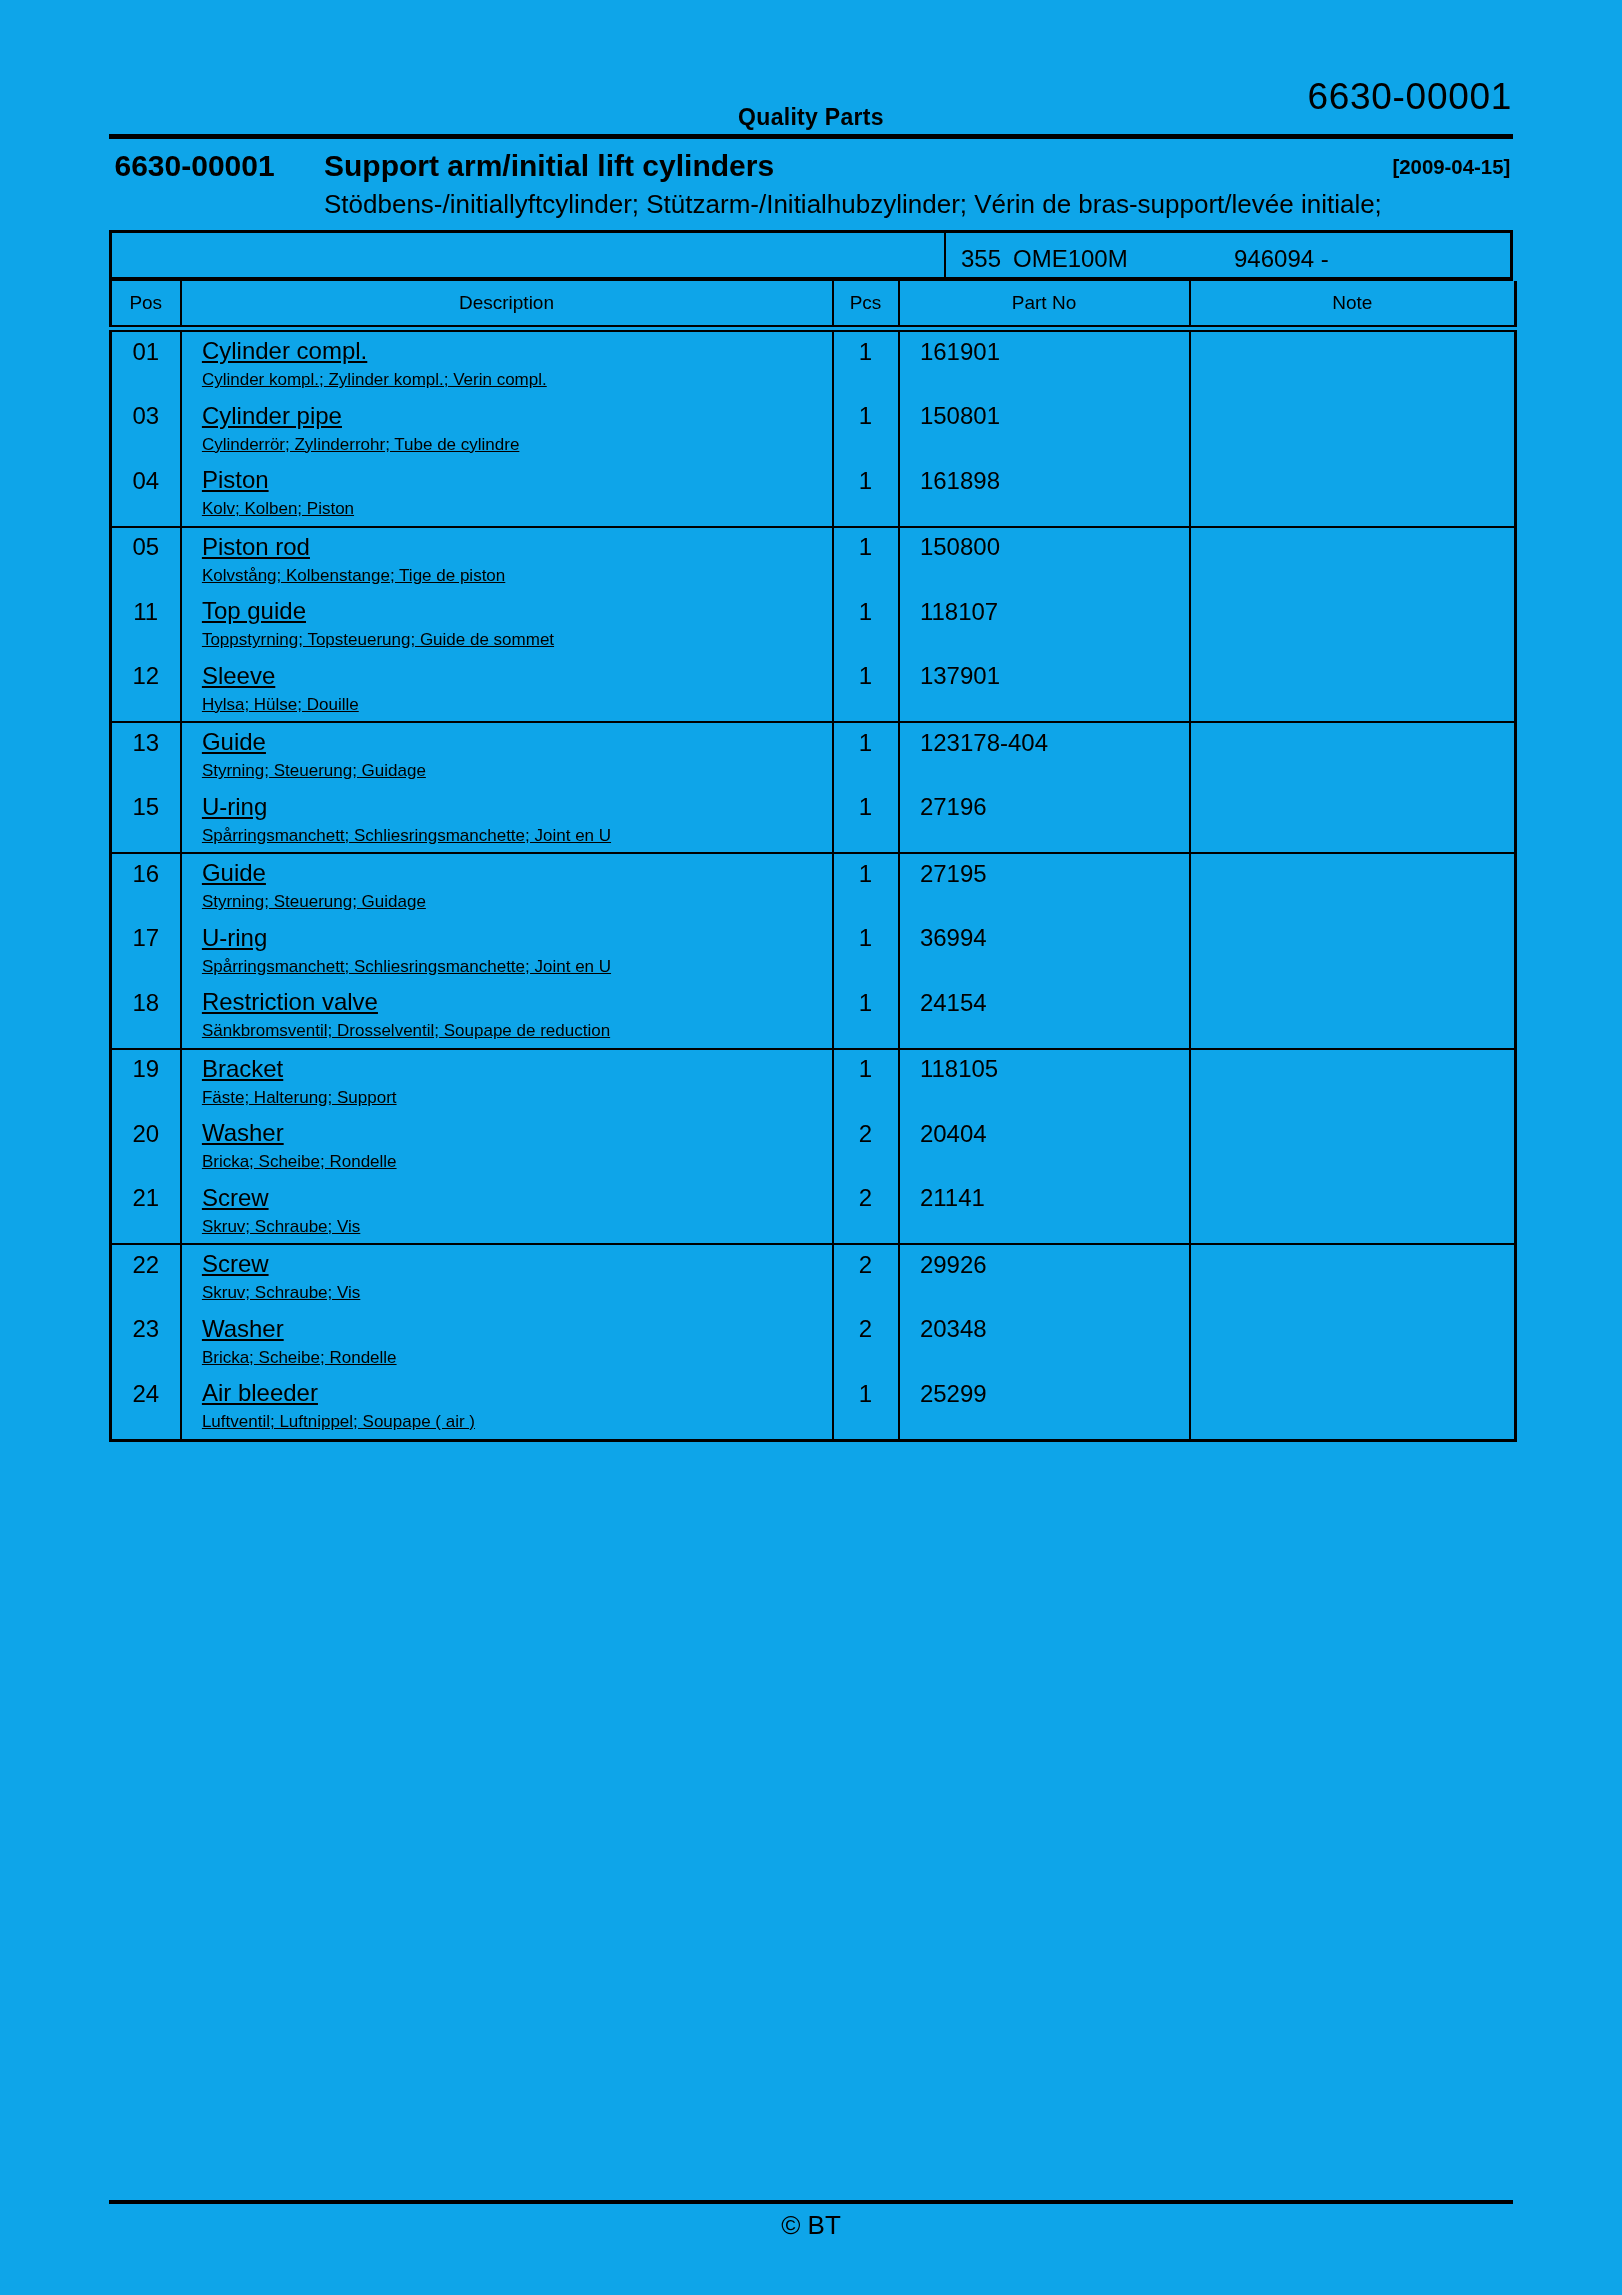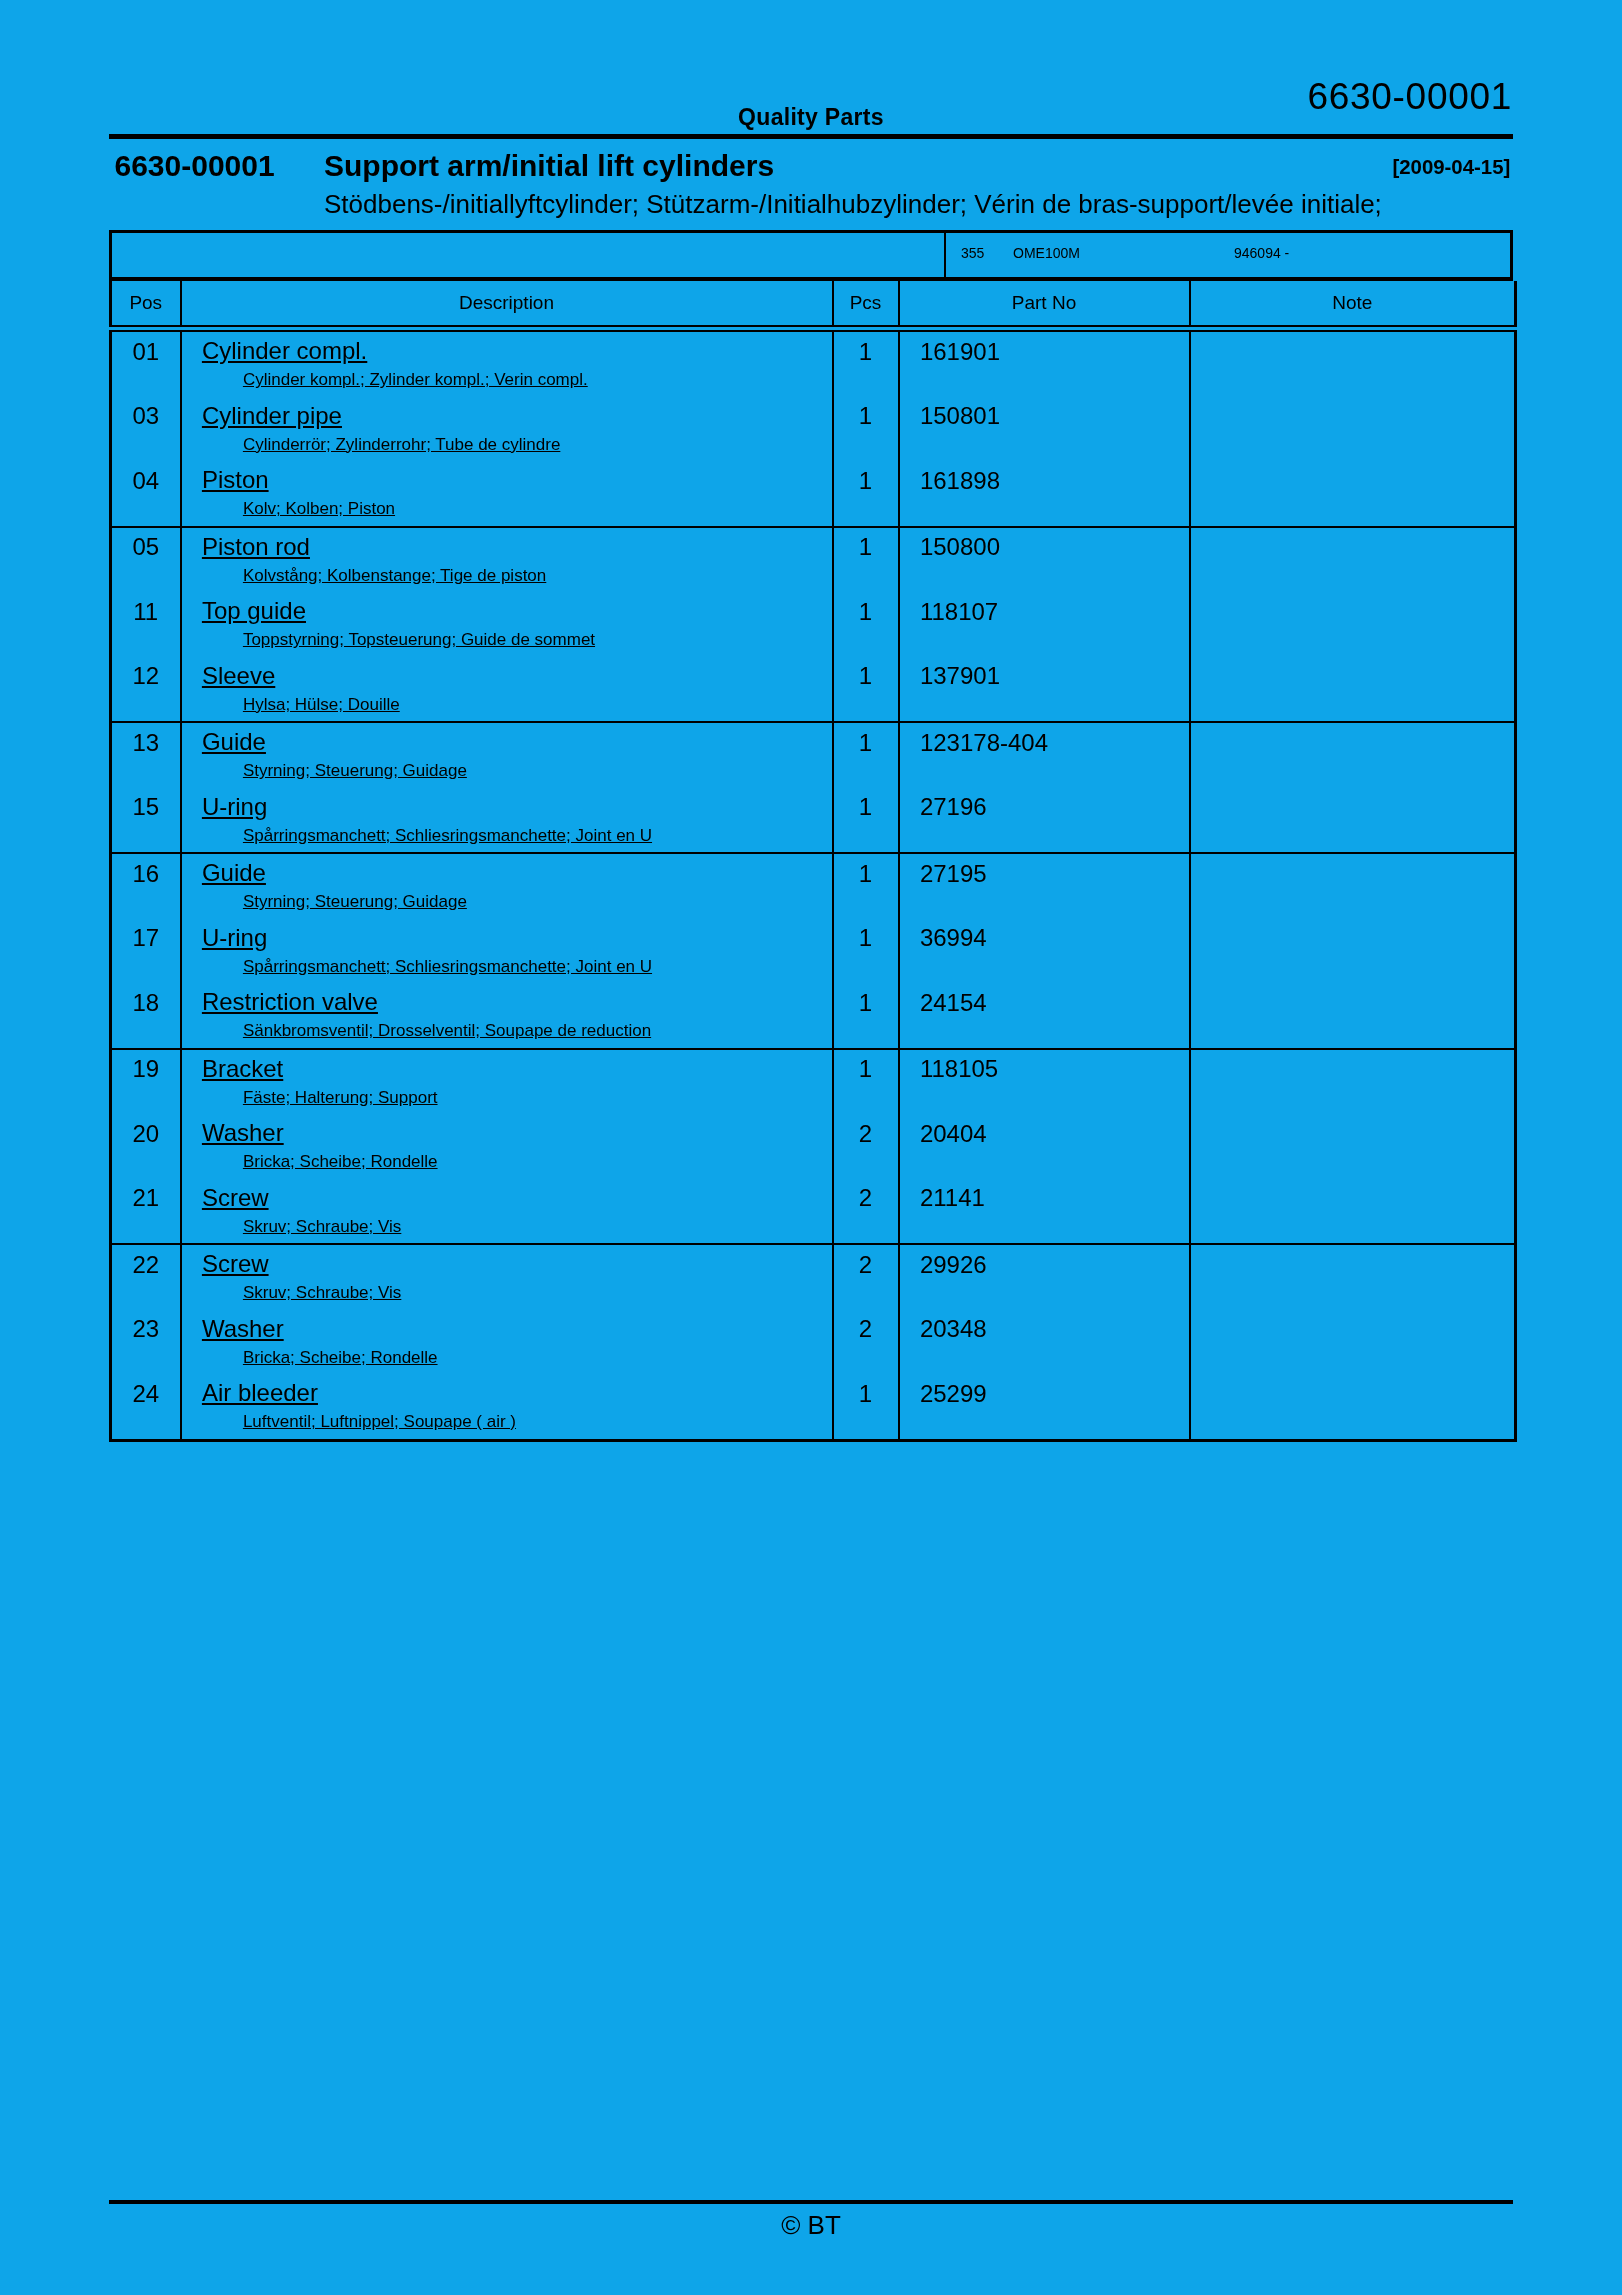--- a/index.html
+++ b/index.html
@@ -27,21 +27,21 @@
   .t-num{position:absolute;left:5.5px;top:0;font-size:30px;font-weight:bold;}
   .t-main{position:absolute;left:215px;top:0;font-size:30px;font-weight:bold;}
   .t-date{position:absolute;right:2.7px;top:6.8px;font-size:20.4px;font-weight:bold;}
   .t-sub{position:absolute;left:215px;top:40px;font-size:26px;font-weight:400;}
   
   .band{
     position:absolute;left:109px;top:230px;width:1404px;height:51px;
     border:3.4px solid #000;border-bottom-width:4.8px;box-sizing:border-box;
   }
   .band-divider{position:absolute;left:832px;top:0;bottom:0;width:2px;background:#000;}
-  .band span{position:absolute;top:11.6px;font-size:14px;}
+  .band span{position:absolute;top:11.6px;font-size:24px;}
   .band .band-code{left:849px;}
   .band .band-model{left:901px;}
   .band .band-serial{left:1122px;}
   
   table.parts{
     position:absolute;left:109px;top:281px;width:1404px;
     border-collapse:collapse;table-layout:fixed;
     border-left:3.4px solid #000;border-right:3.4px solid #000;border-bottom:3.4px solid #000;
   }
   .parts col.c-pos{width:70px;}
@@ -52,21 +52,21 @@
   .parts th{
     height:42px;font-size:19px;font-weight:400;text-align:center;vertical-align:middle;
     border-bottom:7.5px double #000;
   }
   .parts th + th, .parts td + td{border-left:2px solid #000;}
   .parts tr.item td{height:59px;vertical-align:top;padding:0;}
   .parts tr.group-start td{border-top:2.7px solid #000;}
   td.pos{text-align:center;font-size:24px;padding-top:5.5px !important;}
   td.desc{padding-left:20.4px !important;text-decoration:underline;}
   .d-main{font-size:24px;line-height:29px;margin-top:4.1px;}
-  .d-sub{font-size:17px;line-height:22px;margin-top:4.1px;margin-left:41px;}
+  .d-sub{font-size:17px;line-height:22px;margin-top:4.1px;}
   td.pcs{text-align:center;font-size:24px;padding-top:5.5px !important;}
   td.partno{padding-left:20.4px !important;font-size:24px;padding-top:5.5px !important;}
   td.note{font-size:24px;}
   
   .rule-bottom{top:2200px;height:4.1px;}
   .copyright{
     position:absolute;top:2210px;left:0;width:1622px;
     text-align:center;font-size:26px;
   }
 </style>

